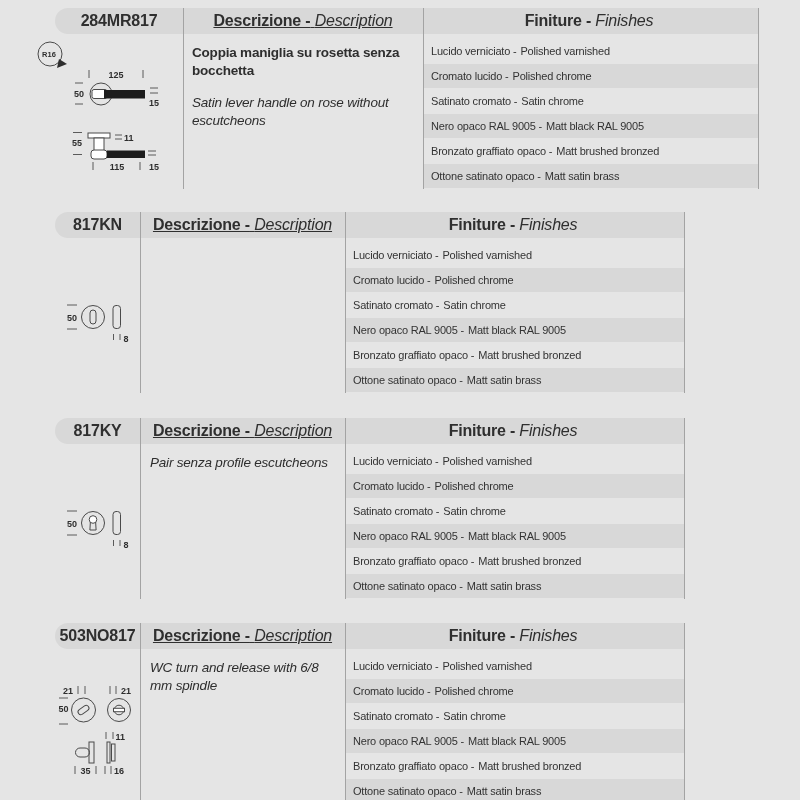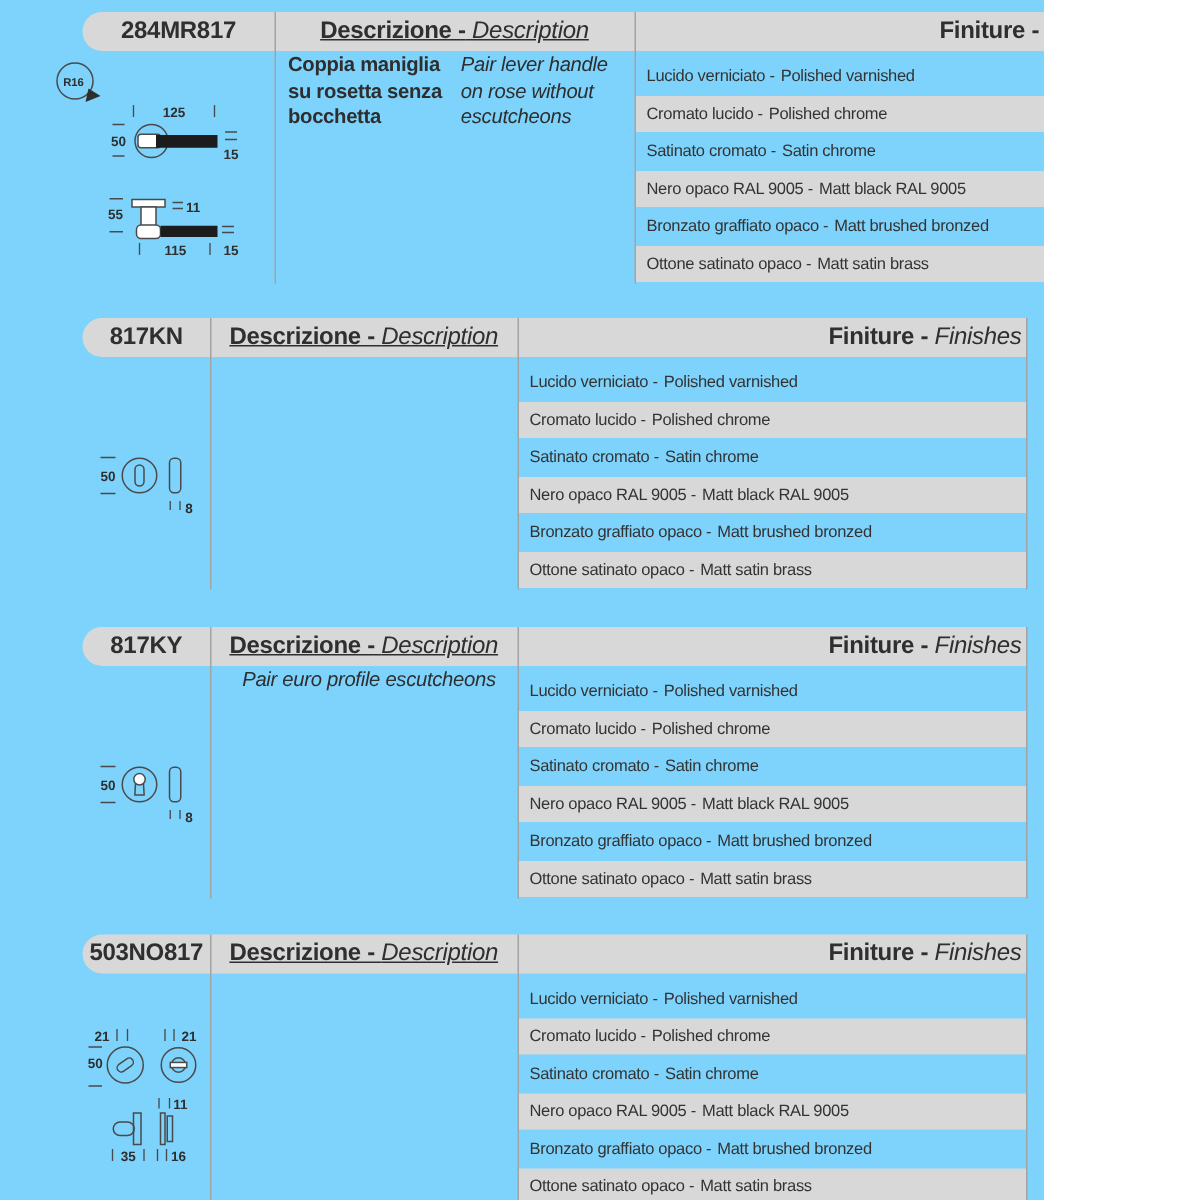--- a/index.html
+++ b/index.html
@@ -1,50 +1,50 @@
 <!DOCTYPE html>
 <html><head>
 <meta charset="utf-8">
 <style>
   html,body{margin:0;padding:0;background:#fff;}
-  .page{position:relative;width:696px;height:800px;background:#7dd3fc;overflow:hidden;
+  .page{position:relative;width:800px;height:800px;background:#e5e5e5;overflow:hidden;
         font-family:"Liberation Sans",sans-serif;color:#333;}
   .section{position:absolute;left:0;width:800px;height:182px;}
   .s0{top:8px}.s1{top:212px}.s2{top:418px}.s3{top:623px}
 
   .hdr{position:absolute;top:0;left:55px;height:26px;background:#d8d8d8;
        border-radius:13px 0 0 13px;display:flex;align-items:center;font-size:16px;color:#2f2f2f;}
   .s0 .hdr{width:703px}
   .s1 .hdr,.s2 .hdr,.s3 .hdr{width:629px}
   .hdr-code{font-weight:bold;text-align:center;letter-spacing:-0.2px;}
   .s0 .hdr-code{width:128px}
   .s1 .hdr-code,.s2 .hdr-code,.s3 .hdr-code{width:85px}
   .hdr-desc{text-align:center;letter-spacing:-0.2px;text-decoration:underline;}
   .s0 .hdr-desc{width:240px}
   .s1 .hdr-desc,.s2 .hdr-desc,.s3 .hdr-desc{width:205px}
-  .hdr-fin{flex:1;text-align:right;padding-right:3px;letter-spacing:-0.2px;}
+  .hdr-fin{flex:1;text-align:center;padding-right:3px;letter-spacing:-0.2px;}
   .hdr b{font-weight:bold}
   .hdr i{font-style:italic;font-weight:normal}
 
   .vline{position:absolute;top:0;width:1px;height:181px;background:#a3a3a3;}
   .s0 .v1{left:183px}.s0 .v2{left:423px}.s0 .v3{left:758px}
   .s1 .v1,.s2 .v1,.s3 .v1{left:140px}
   .s1 .v2,.s2 .v2,.s3 .v2{left:345px}
   .s1 .v3,.s2 .v3,.s3 .v3{left:684px}
 
   .rows{position:absolute;top:31px;}
   .s0 .rows{left:424px;width:334px}
   .s1 .rows,.s2 .rows,.s3 .rows{left:346px;width:338px}
   .frow{height:24px;margin-bottom:1px;display:flex;align-items:center;
         padding-left:7px;font-size:11px;color:#333;white-space:nowrap;letter-spacing:-0.2px;}
   .frow:nth-child(even){background:#d8d8d8}
   .frow .en{margin-left:4px}
 
-  .desc{position:absolute;top:26px;height:150px;display:flex;
-        justify-content:center;color:#2e2e2e;letter-spacing:-0.2px;}
+  .desc{position:absolute;top:36px;height:150px;display:flex;flex-direction:column;
+        color:#2e2e2e;letter-spacing:-0.2px;}
   .s0 .desc{left:192px;width:228px}
   .s1 .desc,.s2 .desc,.s3 .desc{left:150px;width:192px}
   .desc .it{font-weight:bold;font-size:13.5px;line-height:1.3;margin-bottom:15px;}
   .desc .en{font-style:italic;font-size:13.5px;line-height:1.3;}
 
   .drawing{position:absolute;}
   .s0 .drawing{left:30px;top:30px}
   .s1 .drawing,.s2 .drawing{left:55px;top:85px}
   .s3 .drawing{left:45px;top:58px}
   .ln{stroke:#4a4a4a;stroke-width:1;fill:none}
@@ -110,21 +110,21 @@
         <line class="tick" x1="110" y1="124" x2="110" y2="132"></line>
         <text class="dim" x="87" y="132" text-anchor="middle">115</text>
         <line class="tick" x1="118" y1="113" x2="126" y2="113"></line>
         <line class="tick" x1="118" y1="117" x2="126" y2="117"></line>
         <text class="dim" x="124" y="132" text-anchor="middle">15</text>
       </g>
     </svg>
 
     <div class="desc">
       <div class="it">Coppia maniglia su rosetta senza bocchetta</div>
-      <div class="en">Pair lever handle on rose without escutcheons</div>
+      <div class="en">Satin lever handle on rose without escutcheons</div>
     </div>
 
     <div class="rows">
       <div class="frow">
           <span>Lucido verniciato -</span> 
           <span class="en">Polished varnished</span>
         </div>
       <div class="frow">
           <span>Cromato lucido -</span> 
           <span class="en">Polished chrome</span>
@@ -230,21 +230,21 @@
         <path class="ln" d="M35.4,18.5 L34.9,27 L41.1,27 L40.6,18.5"></path>
         <circle class="lnw" cx="38" cy="16.5" r="3.8"></circle>
       </g>
       <rect class="ln" x="58" y="8.5" width="7.5" height="23" rx="3"></rect>
       <line class="tick" x1="58.5" y1="37" x2="58.5" y2="43"></line>
       <line class="tick" x1="65" y1="37" x2="65" y2="43"></line>
       <text class="dim" x="71" y="45" text-anchor="middle">8</text>
     </svg>
 
     <div class="desc">
-      <div class="en">Pair euro profile escutcheons</div>
+      <div class="en">Pair senza profile escutcheons</div>
     </div>
 
     <div class="rows">
       <div class="frow">
           <span>Lucido verniciato -</span> 
           <span class="en">Polished varnished</span>
         </div>
       <div class="frow">
           <span>Cromato lucido -</span> 
           <span class="en">Polished chrome</span>
@@ -314,20 +314,21 @@
         <line class="tick" x1="30" y1="85" x2="30" y2="93"></line>
         <text class="dim" x="40.5" y="93" text-anchor="middle">35</text>
         <line class="tick" x1="51" y1="85" x2="51" y2="93"></line>
         <line class="tick" x1="60" y1="85" x2="60" y2="93"></line>
         <line class="tick" x1="66" y1="85" x2="66" y2="93"></line>
         <text class="dim" x="69" y="93" text-anchor="start">16</text>
       </g>
     </svg>
 
     <div class="desc">
+      <div class="en">WC turn and release  with 6/8 mm spindle</div>
     </div>
 
     <div class="rows">
       <div class="frow">
           <span>Lucido verniciato -</span> 
           <span class="en">Polished varnished</span>
         </div>
       <div class="frow">
           <span>Cromato lucido -</span> 
           <span class="en">Polished chrome</span>

